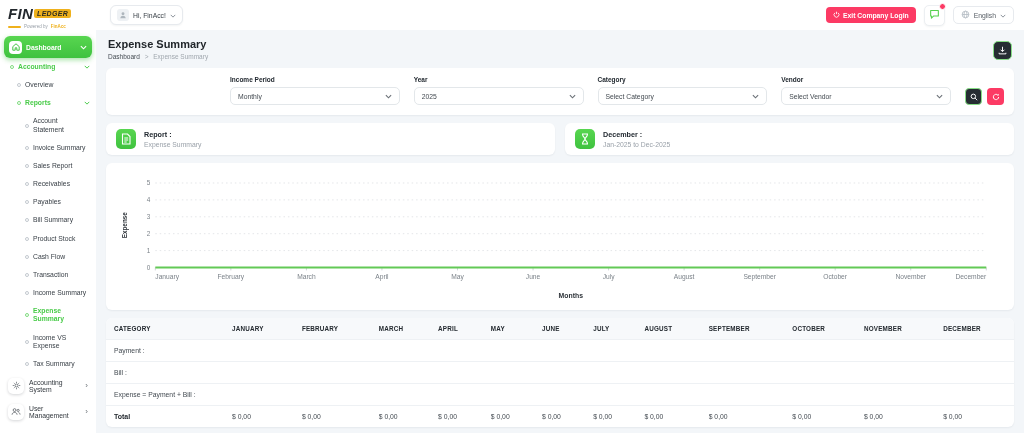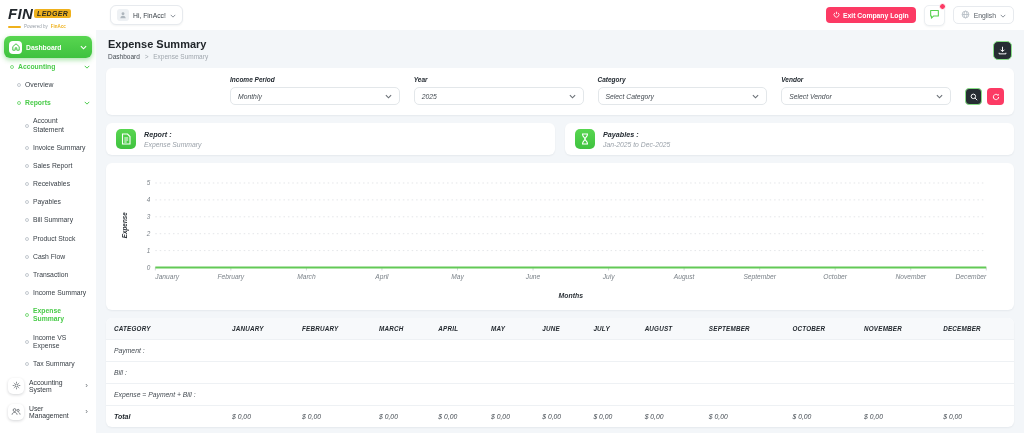--- a/index.html
+++ b/index.html
@@ -50,21 +50,21 @@
 
   .content { flex:1; background:#f3f6f9; padding:6px 10px 0; overflow:hidden; }
   .page-head { display:flex; justify-content:space-between; align-items:flex-start; margin:2px 2px 8px; }
   .page-title { font-size:11px; font-weight:bold; color:#21262b; }
   .breadcrumb { font-size:6.5px; margin-top:3px; }
   .bc-1 { color:#454c53; cursor:pointer; }
   .bc-sep { color:#a0a7ae; margin:0 3px; }
   .bc-2 { color:#a0a7ae; }
   .download-btn { width:19px; height:19px; background:#262d33; border:1.5px solid #86dd85; border-radius:5px; display:flex; align-items:center; justify-content:center; cursor:pointer; margin-top:3px; }
 
-  .card { background:#fff; border-radius:6px; box-shadow:0 1px 2px rgba(15,34,58,.06);font-style:italic; }
+  .card { background:#fff; border-radius:6px; box-shadow:0 1px 2px rgba(15,34,58,.06); }
 
   .filter-card { display:flex; align-items:flex-end; gap:14px; padding:8px 10px 10px; margin-bottom:8px; }
   .filter-spacer { width:100px; min-width:100px; }
   .filter-fields { flex:1; display:flex; gap:14px; }
   .filter-field { flex:1; }
   .f-label { display:block; font-size:6.5px; font-weight:bold; color:#232a31; margin-bottom:4px; }
   .select { border:1px solid #e3e7ea; border-radius:5px; height:18px; display:flex; align-items:center; justify-content:space-between; padding:0 7px; font-size:6.8px; color:#434a51; cursor:pointer; background:#fff; }
   .filter-actions { display:flex; gap:5px; }
   .act-btn { width:17px; height:17px; border-radius:4px; display:flex; align-items:center; justify-content:center; cursor:pointer; border:none; }
   .act-dark { background:#262d33; border:1.5px solid #86dd85; }
@@ -370,21 +370,21 @@
             <div class="info-sub">Expense Summary</div>
           </div>
         </div>
         <div class="card info-card">
           <span class="info-icon">
             <svg width="10" height="12" viewBox="0 0 10 12">
                 <path d="M2 1h6M2 11h6M2.5 1c0 3 2.5 3.5 2.5 5S2.5 8 2.5 11M7.5 1c0 3-2.5 3.5-2.5 5S7.5 8 7.5 11" fill="none" stroke="#fff" stroke-width="1.1"></path>
               </svg>
           </span>
           <div>
-            <div class="info-title">Payables :</div>
+            <div class="info-title">December :</div>
             <div class="info-sub">Jan-2025 to Dec-2025</div>
           </div>
         </div>
       </div>
 
       <div class="card chart-card">
         <svg id="chart-svg" viewBox="0 0 900 132" width="100%" height="132">
             <line x1="38" y1="96" x2="884" y2="96" stroke="#dcdfe3" stroke-width="0.8" stroke-dasharray="1.5 3"></line>
             <text x="33" y="98.2" text-anchor="end" font-size="6.5" fill="#7b8289">0</text>
             <line x1="38" y1="78.8" x2="884" y2="78.8" stroke="#dcdfe3" stroke-width="0.8" stroke-dasharray="1.5 3"></line>

